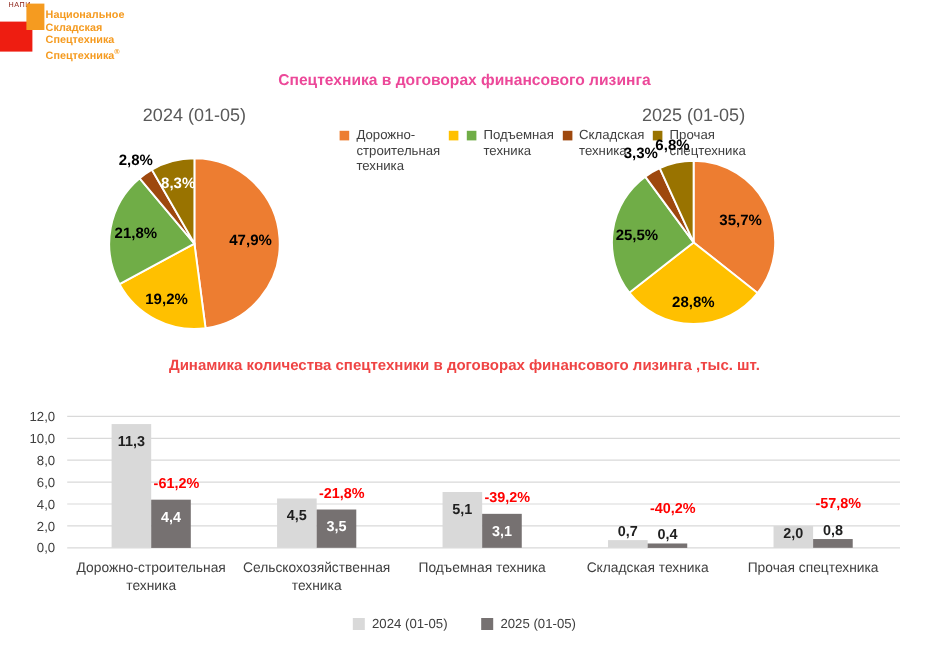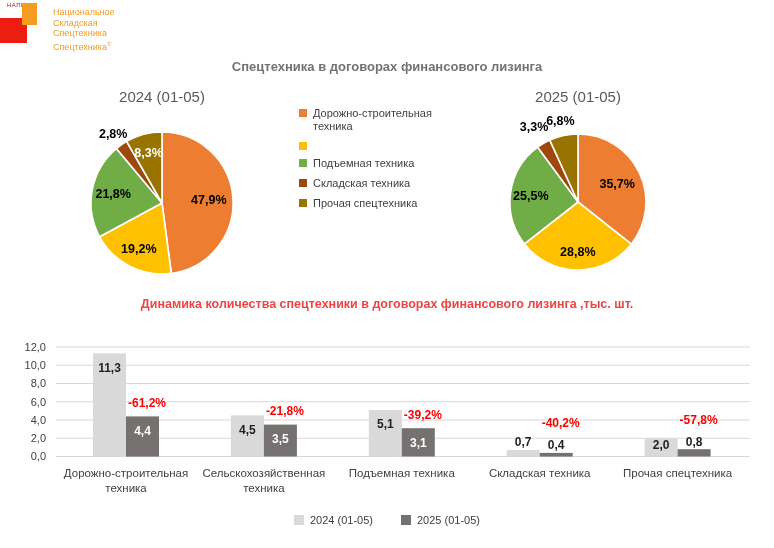--- a/index.html
+++ b/index.html
@@ -5,30 +5,30 @@
   html,body{margin:0;padding:0}
   body{
     width:774px;height:548px;position:relative;background:#fff;overflow:hidden;
     font-family:"Liberation Sans",sans-serif;
   }
   
   .logo{position:absolute;left:0;top:0;width:210px;height:58px}
   .logo-mini{position:absolute;left:7px;top:2px;font-size:6px;color:#8b2016;letter-spacing:.5px}
   .logo-red{position:absolute;left:0;top:18px;width:27px;height:25px;background:#ee1d11}
   .logo-orange{position:absolute;left:22px;top:3px;width:15px;height:22px;background:#f59b20}
-  .logo-text{position:absolute;left:53px;top:7px;font-size:9px;line-height:10.5px;color:#f59b20;font-weight:normal}
+  .logo-text{position:absolute;left:38px;top:7px;font-size:9px;line-height:10.5px;color:#f59b20;font-weight:bold}
   .reg{font-size:6px;vertical-align:super}
   
-  .main-title{position:absolute;top:59px;left:0;width:774px;text-align:center;font-size:13px;font-weight:bold;color:#737373}
+  .main-title{position:absolute;top:59px;left:0;width:774px;text-align:center;font-size:13px;font-weight:bold;color:#ec4899}
   .pie-title{position:absolute;top:88px;width:200px;text-align:center;font-size:15px;color:#595959}
   .pie-title.left{left:62px}
   .pie-title.right{left:478px}
   .bar-title{position:absolute;top:297px;left:0;width:774px;text-align:center;font-size:12.5px;font-weight:bold;color:#ef4444}
   
-  .pie-legend{position:absolute;left:299px;top:107px;width:196px;display:flex;flex-direction:column;gap:7px}
+  .pie-legend{position:absolute;left:283px;top:107px;width:196px;display:flex;flex-direction:row;gap:7px}
   .pl-item{display:flex;gap:6px;align-items:flex-start;font-size:11px;line-height:13px;color:#404040}
   .pl-item .sw{width:8px;height:8px;flex:0 0 8px;margin-top:2px}
   .pl-item.narrow{width:150px}
   
   #chart-canvas{position:absolute;left:0;top:0;width:774px;height:548px;pointer-events:none}
   
   .bar-legend{position:absolute;top:514px;left:0;width:774px;display:flex;justify-content:center;gap:28px;align-items:center;font-size:11px;color:#404040}
   .bl-item{display:flex;align-items:center}
   .bl-item .sw{width:10px;height:10px;display:inline-block;margin-right:6px}
 </style>

